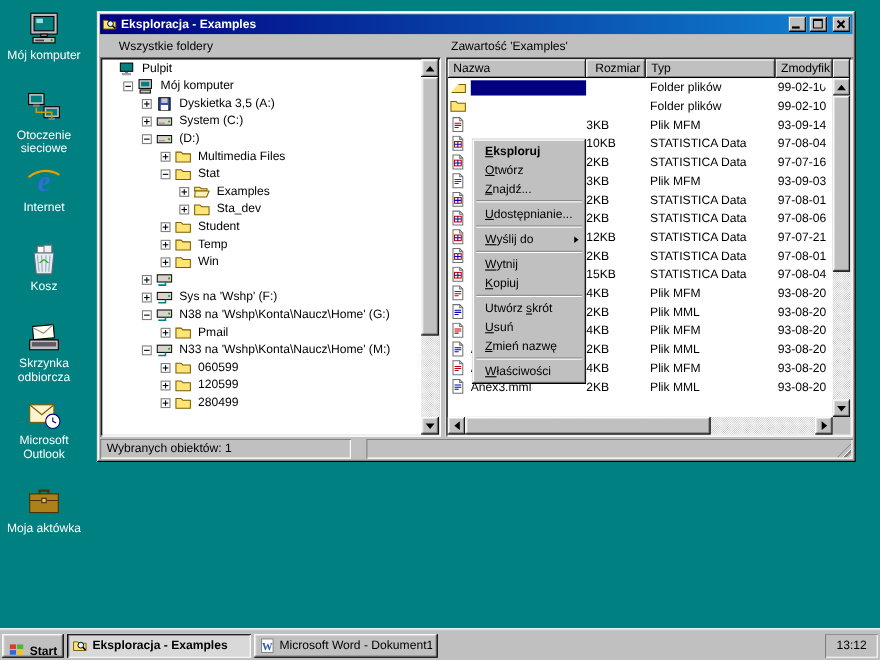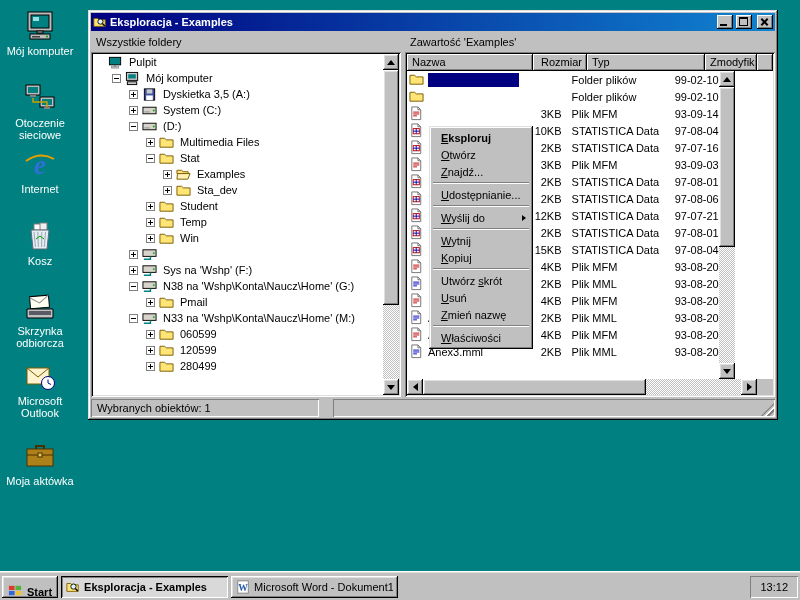--- a/index.html
+++ b/index.html
@@ -28,21 +28,21 @@
   .tb-btn.close { margin-left:2px; }
   .g-min { position:absolute; left:3px; bottom:3px; width:7px; height:2px; background:#000; }
   .g-max { position:absolute; left:3px; top:2px; width:9px; height:9px; border:1px solid #000; border-top:2px solid #000; }
   .g-x::before,.g-x::after { content:""; position:absolute; left:3px; top:5.5px; width:9px; height:2px; background:#000; }
   .g-x::before{ transform:rotate(45deg);} .g-x::after{ transform:rotate(-45deg);}
 
   .menubar { flex:0 0 21px; display:flex; align-items:center; padding-left:1px; }
   .menu-bar-item { padding:3px 7px; }
 
   .pane-titles { flex:0 0 21px; display:flex; align-items:center; }
-  .pane-title.left { width:314px; padding-left:5px; }
+  .pane-title.left { width:314px; padding-left:17px; }
   .pane-title.right { flex:1; padding-left:5px; }
 
   .content { flex:1; display:flex; min-height:0; }
   .left-pane { width:310px; background:#fff; padding:2px; display:flex; }
   .splitter { width:4px; background:#c0c0c0; }
   .right-pane { flex:1; background:#fff; padding:2px; display:flex; flex-direction:column; }
 
   
   .tree { flex:1; overflow:hidden; }
   .tree-row { height:16px; display:flex; align-items:center; white-space:nowrap; }
@@ -72,24 +72,24 @@
   .hscroll-row { flex:0 0 16px; display:flex; }
   .scroll-corner { width:16px; height:16px; background:#c0c0c0; }
 
   
   .col-headers { flex:0 0 17px; display:flex; background:#c0c0c0; }
   .col-h { box-shadow: inset -1px -1px 0 #000, inset 1px 1px 0 #fff, inset -2px -2px 0 #808080; padding:2px 5px; white-space:nowrap; overflow:hidden; flex:none; }
   .col-h:nth-child(1){ width:126px; } .col-h:nth-child(2){ width:54px; text-align:right; }
   .col-h:nth-child(3){ width:118px; } .col-h:nth-child(4){ width:52px; }
   .col-h.filler { flex:1; }
   .list-body { flex:1; display:flex; min-height:0; }
-  .list-rows { width:312px; overflow:hidden; }
+  .list-rows { width:350px; overflow:hidden;border-radius:26px; }
   .list-row { height:17px; display:flex; align-items:center; }
   .c-name { width:126px; display:flex; align-items:center; overflow:hidden; padding-left:2px; }
-  .c-size { width:54px; text-align:right; padding-right:6px; }
+  .c-size { width:54px; padding-right:6px; }
   .c-type { width:118px; padding-left:4px; white-space:nowrap; overflow:hidden; }
   .c-date { width:52px; padding-left:2px; white-space:nowrap; overflow:hidden; }
   .file-name { margin-left:4px; white-space:nowrap; }
   .file-name.hl { background:#000080; color:#fff; flex:1; height:14px; line-height:14px; padding:0 2px; }
 
   
   .statusbar { flex:0 0 20px; display:flex; gap:14px; padding-top:2px; position:relative; }
   .status-cell { padding:3px 6px; white-space:nowrap; overflow:hidden; }
   .status-cell.first { width:228px; }
   .status-cell.rest { flex:1; }

